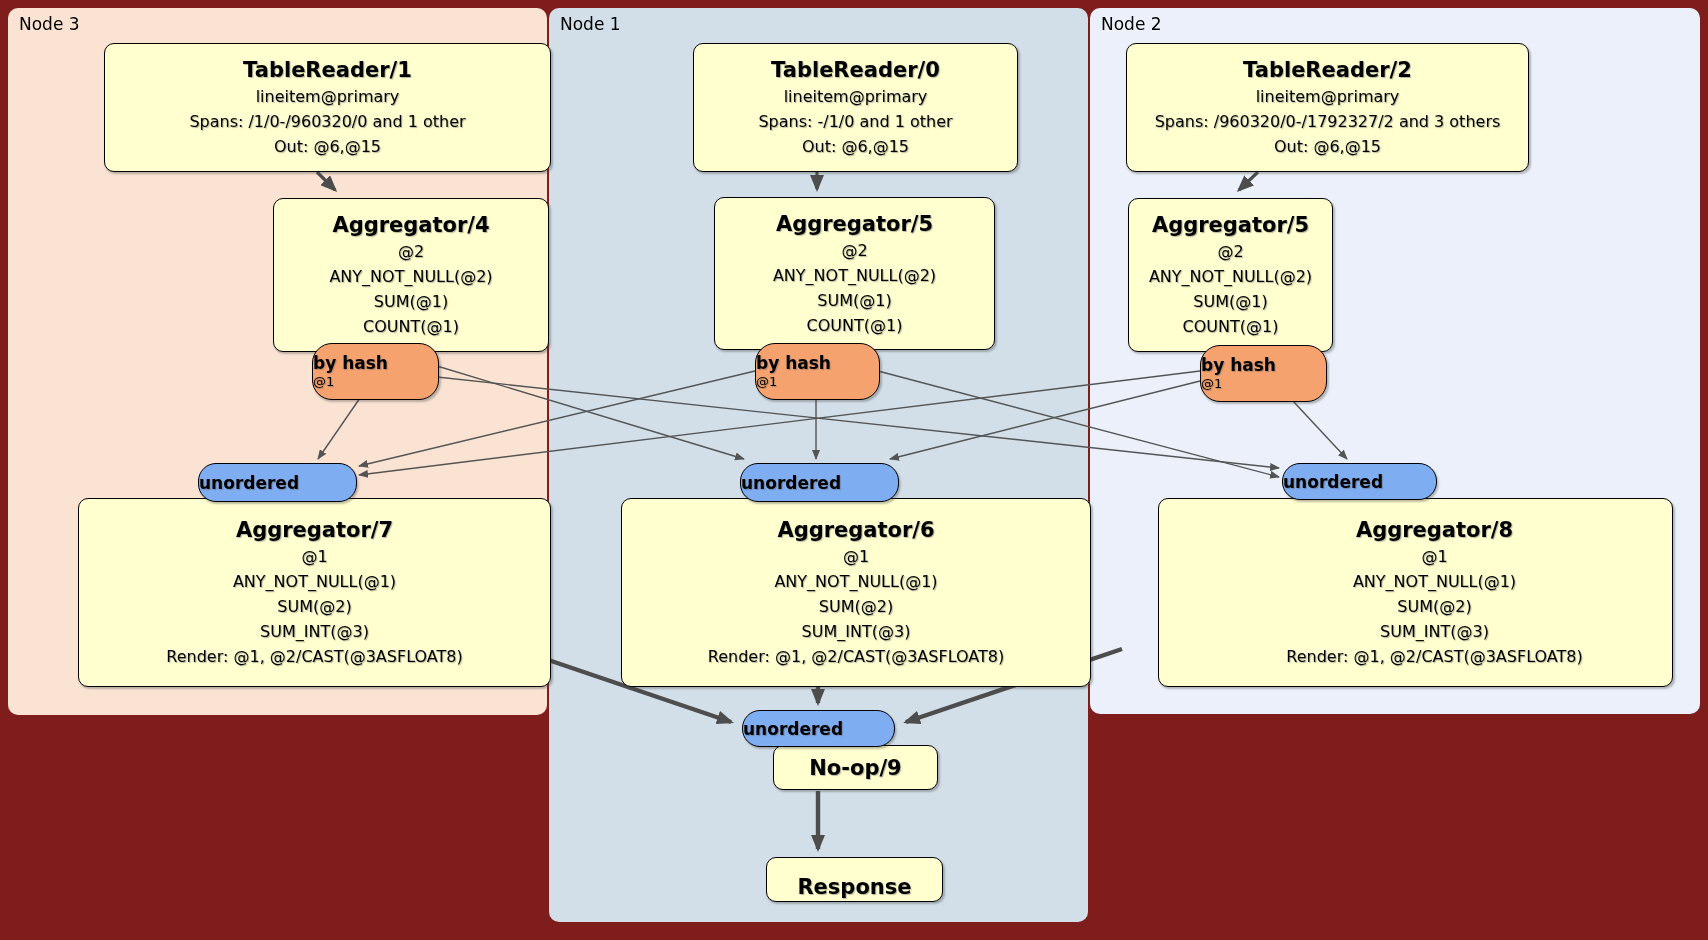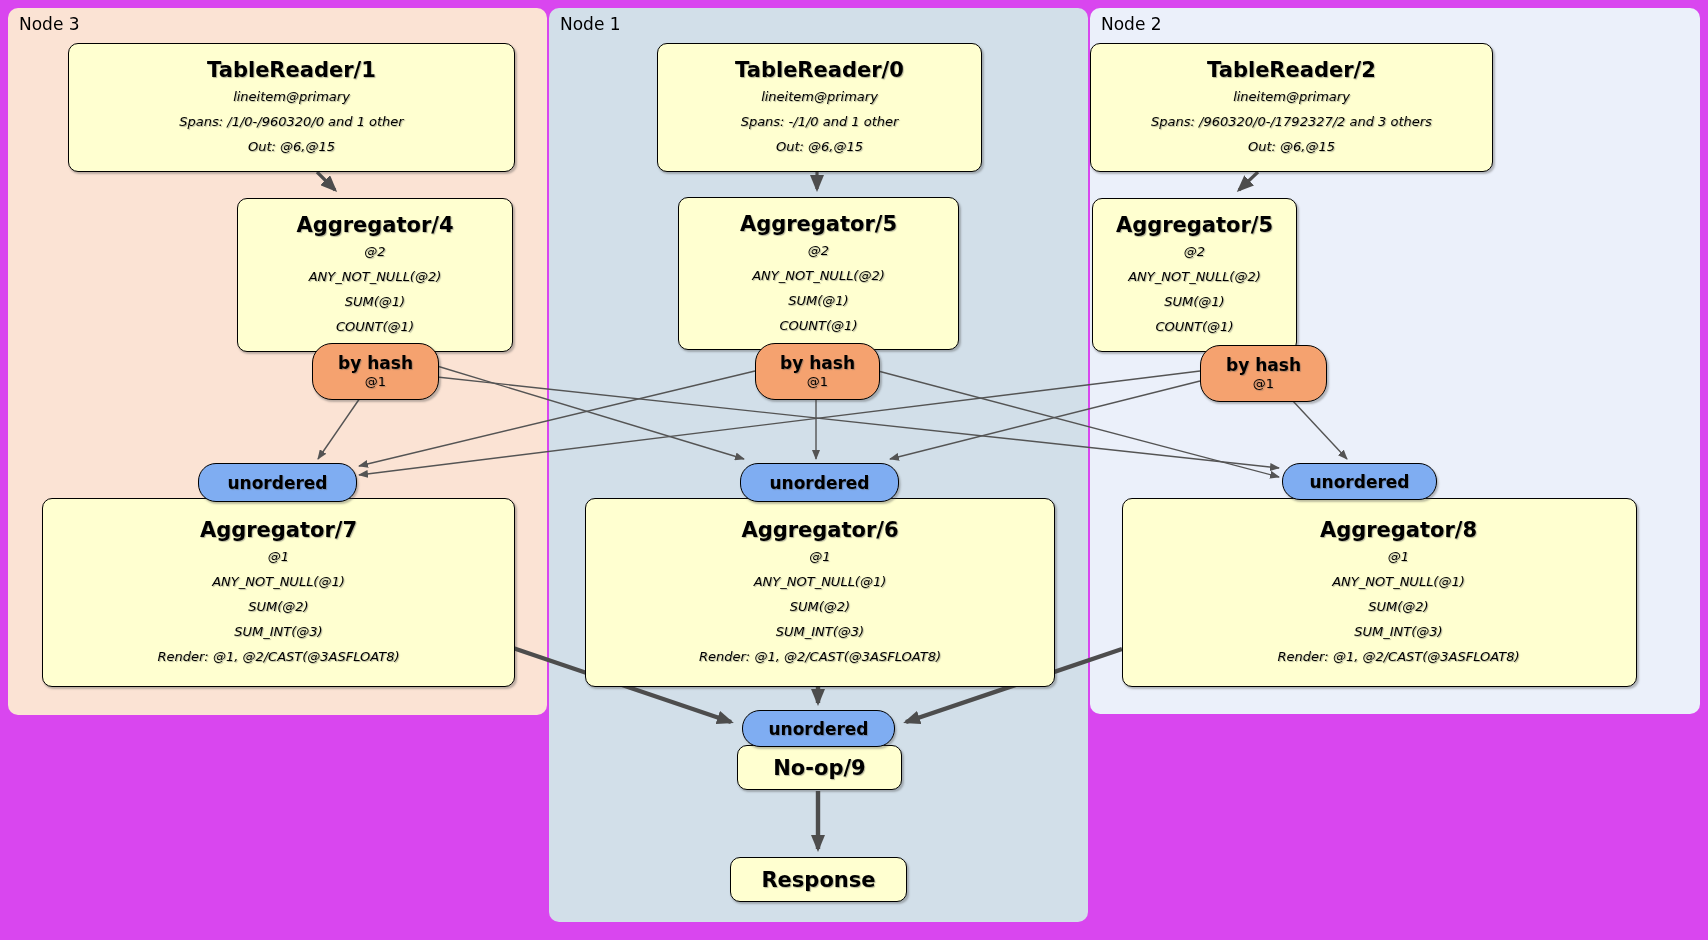--- a/index.html
+++ b/index.html
@@ -1,39 +1,40 @@
 <!DOCTYPE html>
 <html><head>
 <meta charset="utf-8">
 <style>
   html,body{margin:0;padding:0;background:#fff;}
   .canvas{
-    position:relative;width:1708px;height:940px;overflow:hidden;background:#d946ef;
+    position:relative;width:1708px;height:940px;overflow:hidden;background:#7f1d1d;
     font-family:"DejaVu Sans","Liberation Sans",sans-serif;color:#000;
   }
   .region{position:absolute;border-radius:10px;}
   .region-label{position:absolute;top:6px;left:11px;font-size:17px;color:#000;}
   #region-node3{left:8px;top:8px;width:539px;height:707px;background:#fbe3d4;}
   #region-node1{left:549px;top:8px;width:539px;height:914px;background:#d2dfe9;}
   #region-node2{left:1090px;top:8px;width:610px;height:706px;background:#ebf0fa;}
   svg.edges{position:absolute;left:0;top:0;}
   line.thin{stroke:#545454;stroke-width:1.4px;}
   line.ta{stroke:#4d4d4d;stroke-width:3.2px;}
   line.tb{stroke:#4d4d4d;stroke-width:4.4px;}
   .proc{
     position:absolute;background:#ffffd0;border:1.6px solid #000;border-radius:10px;
     display:flex;flex-direction:column;align-items:center;justify-content:center;
     text-align:center;box-shadow:1.5px 2px 2px rgba(70,70,70,.35);
     text-shadow:1px 1.2px 1px rgba(90,90,90,.45);
+    margin-left:36px;
   }
   .proc .title{font-weight:bold;font-size:21px;line-height:28px;white-space:nowrap;}
-  .proc .line{font-size:13px;line-height:25px;white-space:nowrap;font-style:italic;}
+  .proc .line{font-size:16px;line-height:25px;white-space:nowrap;}
   .pill{
     position:absolute;border:1.6px solid #000;
-    display:flex;flex-direction:column;align-items:center;justify-content:center;
+    display:flex;flex-direction:column;align-items:flex-start;justify-content:center;
     text-align:center;box-shadow:1.5px 2px 2px rgba(70,70,70,.35);
     text-shadow:1px 1.2px 1px rgba(90,90,90,.45);
   }
   .router{background:#f5a26f;border-radius:20px;}
   .router .rl{font-weight:bold;font-size:17px;line-height:21px;}
   .router .rd{font-size:13px;line-height:16px;}
   .sync{background:#7fadf2;border-radius:18px;font-weight:bold;font-size:17px;}
 </style>
 </head>
 <body>
@@ -120,21 +121,21 @@
     <span class="title">Aggregator/6</span>
     <span class="line">@1</span>
     <span class="line">ANY_NOT_NULL(@1)</span>
     <span class="line">SUM(@2)</span>
     <span class="line">SUM_INT(@3)</span>
     <span class="line">Render: @1, @2/CAST(@3ASFLOAT8)</span>
   </div>
   <div class="proc" style="left:737px;top:745px;width:163px;height:43px;">
     <span class="title">No-op/9</span>
   </div>
-  <div class="proc" style="left:730px;top:857px;width:175px;height:43px;">
+  <div class="proc" style="left:730px;top:857px;width:175px;height:43px;justify-content:flex-end;">
     <span class="title">Response</span>
   </div>
 
   <div class="proc" style="left:1090px;top:43px;width:401px;height:127px;">
     <span class="title">TableReader/2</span>
     <span class="line">lineitem@primary</span>
     <span class="line">Spans: /960320/0-/1792327/2 and 3 others</span>
     <span class="line">Out: @6,@15</span>
   </div>
   <div class="proc" style="left:1092px;top:198px;width:203px;height:152px;">

